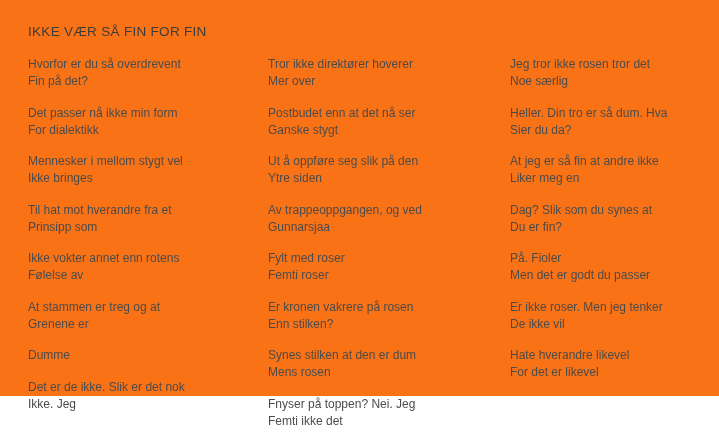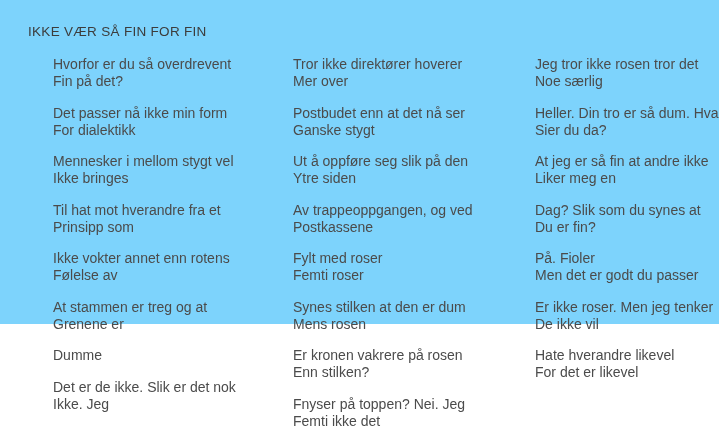--- a/index.html
+++ b/index.html
@@ -12,22 +12,22 @@
     width: 719px;
     height: 447px;
     overflow: hidden;
     font-family: "Liberation Sans", sans-serif;
     -webkit-font-smoothing: antialiased;
   }
 
   #page {
     position: relative;
     width: 719px;
-    height: 324px;
-    background: #7dd3fc;
+    height: 396px;
+    background: #f97316;
     box-sizing: border-box;
     text-decoration: underline;
   }
 
   .poem-title {
     position: absolute;
     left: 28px;
     top: 24px;
     font-size: 13.5px;
     letter-spacing: 0.3px;
@@ -53,25 +53,24 @@
 
   .stanza {
     margin: 0 0 14.5px 0;
   }
 
   .stanza:last-child {
     margin-bottom: 0;
   }
 
   .poem-line {
-    font-size: 14px;
+    font-size: 12px;
     line-height: 17px;
     color: #4b4b4b;
     white-space: nowrap;
-    margin-left: 25px;
   }
 </style>
 </head>
 <body>
 
 <div id="page">
 
   <div class="poem-title">IKKE VÆR SÅ FIN FOR FIN</div>
 
   <div class="columns">
@@ -116,33 +115,33 @@
         <div class="stanza">
           <div class="poem-line">Postbudet enn at det nå ser</div>
           <div class="poem-line">Ganske stygt</div>
         </div>
         <div class="stanza">
           <div class="poem-line">Ut å oppføre seg slik på den</div>
           <div class="poem-line">Ytre siden</div>
         </div>
         <div class="stanza">
           <div class="poem-line">Av trappeoppgangen, og ved</div>
-          <div class="poem-line">Postkassene</div>
+          <div class="poem-line">Gunnarsjaa</div>
         </div>
         <div class="stanza">
           <div class="poem-line">Fylt med roser</div>
           <div class="poem-line">Femti roser</div>
         </div>
         <div class="stanza">
+          <div class="poem-line">Er kronen vakrere på rosen</div>
+          <div class="poem-line">Enn stilken?</div>
+        </div>
+        <div class="stanza">
           <div class="poem-line">Synes stilken at den er dum</div>
           <div class="poem-line">Mens rosen</div>
-        </div>
-        <div class="stanza">
-          <div class="poem-line">Er kronen vakrere på rosen</div>
-          <div class="poem-line">Enn stilken?</div>
         </div>
         <div class="stanza">
           <div class="poem-line">Fnyser på toppen? Nei. Jeg</div>
           <div class="poem-line">Femti ikke det</div>
         </div>
       </div>
       <div class="poem-column col-2">
         <div class="stanza">
           <div class="poem-line">Jeg tror ikke rosen tror det</div>
           <div class="poem-line">Noe særlig</div>

